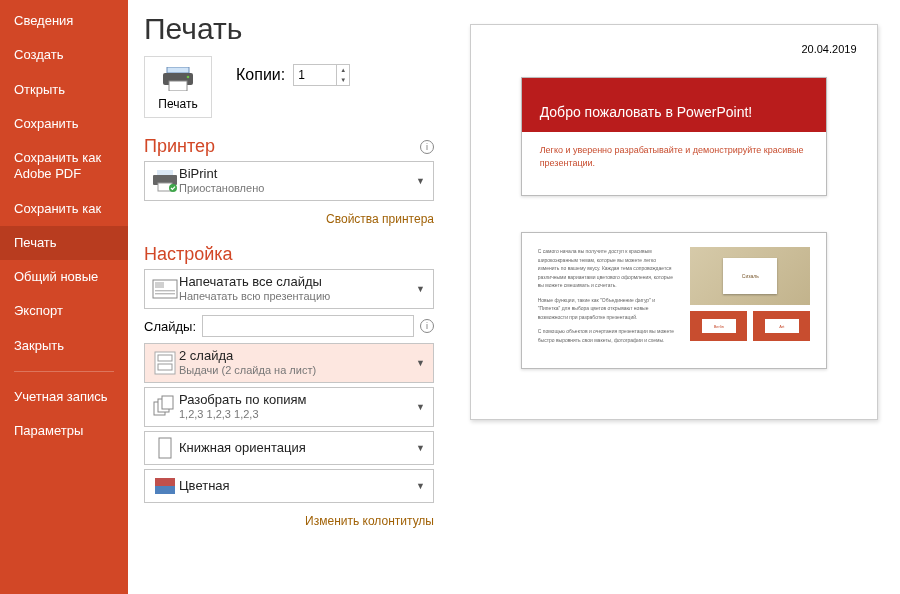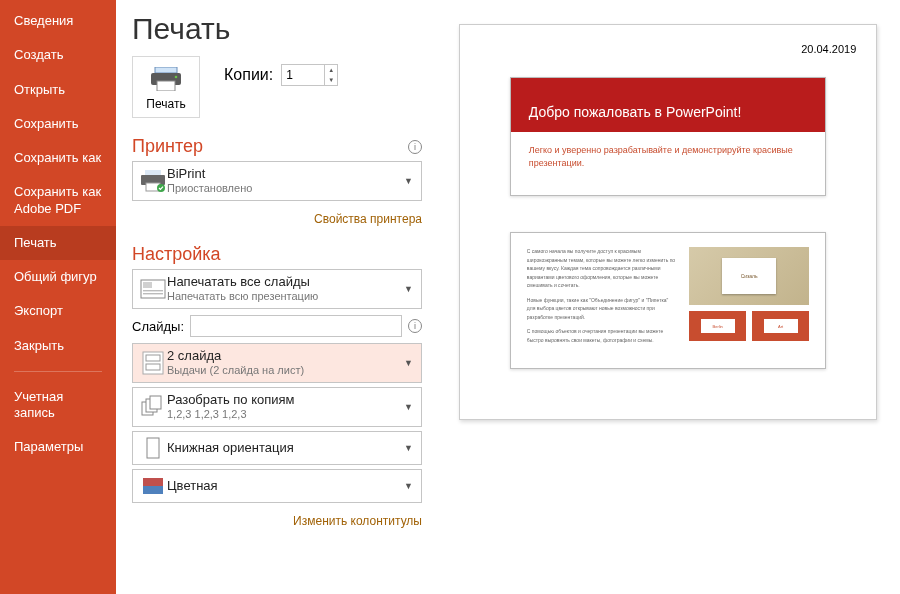--- a/index.html
+++ b/index.html
@@ -1,19 +1,19 @@
 <!DOCTYPE html>
 <html><head>
 <meta charset="utf-8">
 <style>
 * { box-sizing: border-box; margin: 0; padding: 0; font-family: "Segoe UI", Tahoma, sans-serif; }
 body { width: 900px; height: 594px; overflow: hidden; display: flex; background: #fff; }
 
 
-.sidebar { width: 116px; background: #d24726; color: #fff; display: flex; flex-direction: column; font-size: 13px; padding-top: 4px; }
+.sidebar { width: 128px; background: #d24726; color: #fff; display: flex; flex-direction: column; font-size: 13px; padding-top: 4px; }
 .side-item { padding: 9px 14px; cursor: pointer; line-height: 1.25; }
 .side-item.active { background: #b83c1f; }
 .side-sep { height: 1px; background: rgba(255,255,255,0.25); margin: 8px 14px; }
 
 
 .main { flex: 1; display: flex; overflow: hidden; }
 .settings { width: 320px; padding: 12px 14px 0 16px; }
 .title { font-size: 30px; font-weight: 300; color: #333; margin-bottom: 10px; }
 
 .print-row { display: flex; align-items: flex-start; gap: 24px; }
@@ -68,24 +68,24 @@
 .th-sm .lbl { background:#fff; width:34px; height:14px; font-size:4px; display:flex; align-items:center; justify-content:center; color:#c84d2f; }
 </style>
 </head>
 <body>
 
 <div class="sidebar">
   <div class="side-item">Сведения</div>
   <div class="side-item">Создать</div>
   <div class="side-item">Открыть</div>
   <div class="side-item">Сохранить</div>
+  <div class="side-item">Сохранить как Adobe PDF</div>
   <div class="side-item">Сохранить как</div>
-  <div class="side-item">Сохранить как Adobe PDF</div>
   <div class="side-item active">Печать</div>
-  <div class="side-item">Общий фигур</div>
+  <div class="side-item">Общий новые</div>
   <div class="side-item">Экспорт</div>
   <div class="side-item">Закрыть</div>
   <div class="side-sep"></div>
   <div class="side-item">Учетная запись</div>
   <div class="side-item">Параметры</div>
 </div>
 
 <div class="main">
   <div class="settings">
     <div class="title">Печать</div>

